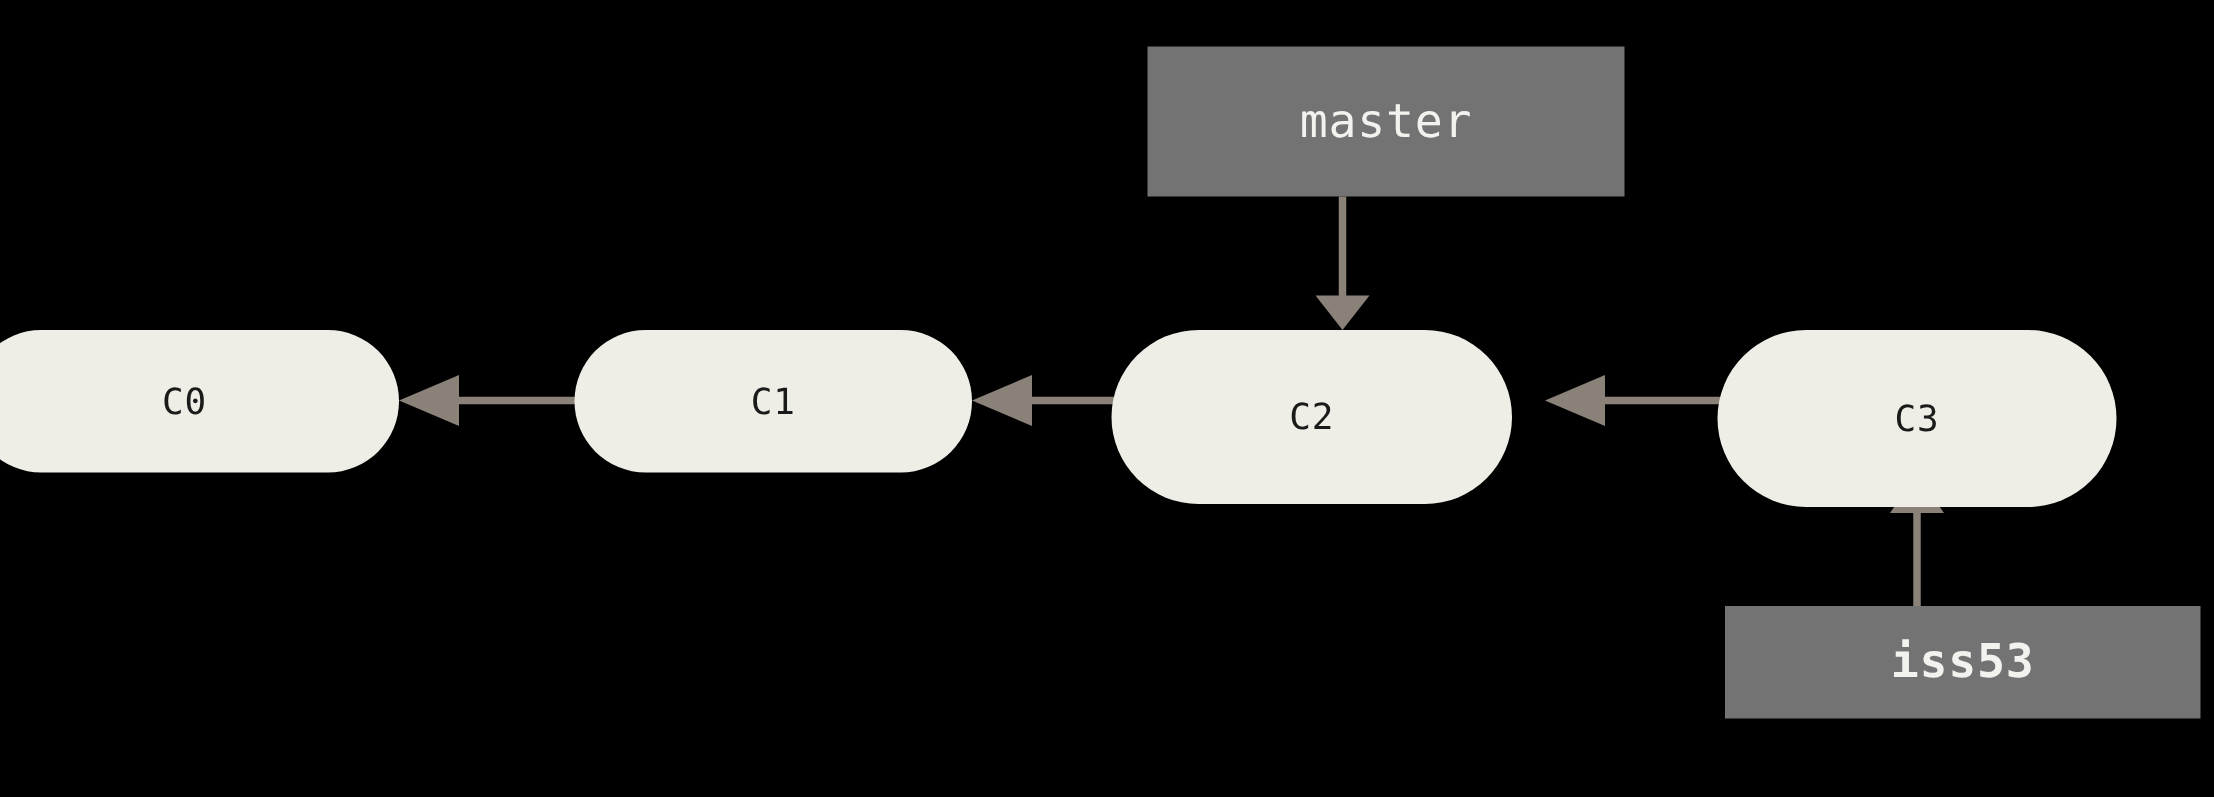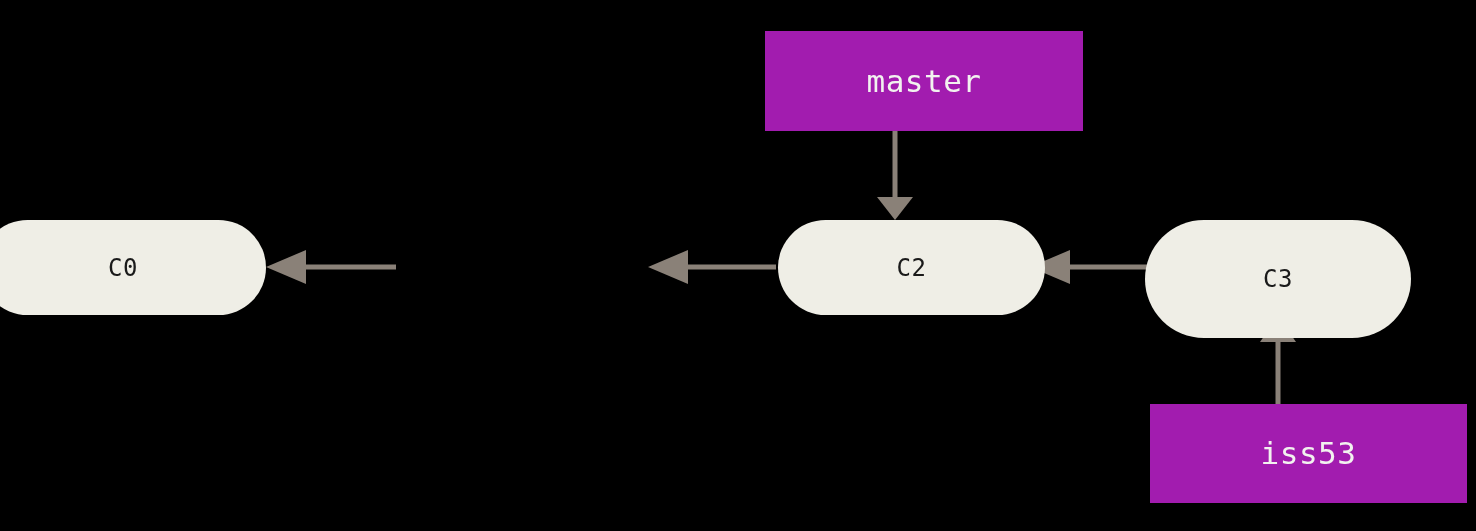--- a/index.html
+++ b/index.html
@@ -27,21 +27,21 @@
   .commit-label {
     font-family: "DejaVu Sans Mono", "Liberation Mono", monospace;
     font-size: 24px;
     color: #1a1a1a;
     letter-spacing: 0.5px;
     line-height: 1;
     user-select: none;
   }
   .branch-box {
     position: absolute;
-    background: #a21caf;
+    background: #737373;
     display: flex;
     align-items: center;
     justify-content: center;
     box-sizing: border-box;
   }
   .branch-label {
     font-family: "DejaVu Sans Mono", "Liberation Mono", monospace;
     font-size: 31px;
     color: #f2f2ef;
     letter-spacing: 0.5px;
@@ -88,30 +88,33 @@
     <g>
       <line x1="1278" y1="404" x2="1278" y2="340" stroke="#8a8178" stroke-width="5"></line>
       <polygon points="1278,316 1260,342 1296,342" fill="#8a8178"></polygon>
     </g>
   </svg>
 
   <div class="commit-node" style="left:-20px; top:220px; width:286px; height:95px;">
     <span class="commit-label">C0</span>
   </div>
 
+  <div class="commit-node" style="left:383px; top:220px; width:265px; height:95px;">
+    <span class="commit-label">C1</span>
+  </div>
 
-  <div class="commit-node" style="left:778px; top:220px; width:267px; height:95px;">
+  <div class="commit-node" style="left:741px; top:220px; width:267px; height:116px;">
     <span class="commit-label">C2</span>
   </div>
 
   <div class="commit-node" style="left:1145px; top:220px; width:266px; height:118px;">
     <span class="commit-label">C3</span>
   </div>
 
   <div class="branch-box" style="left:765px; top:31px; width:318px; height:100px;">
     <span class="branch-label">master</span>
   </div>
 
-  <div class="branch-box" style="left:1150px; top:404px; width:317px; height:99px;">
+  <div class="branch-box" style="left:1150px; top:404px; width:317px; height:75px;font-weight:bold;">
     <span class="branch-label">iss53</span>
   </div>
 
 </div>
 
 </body></html>

